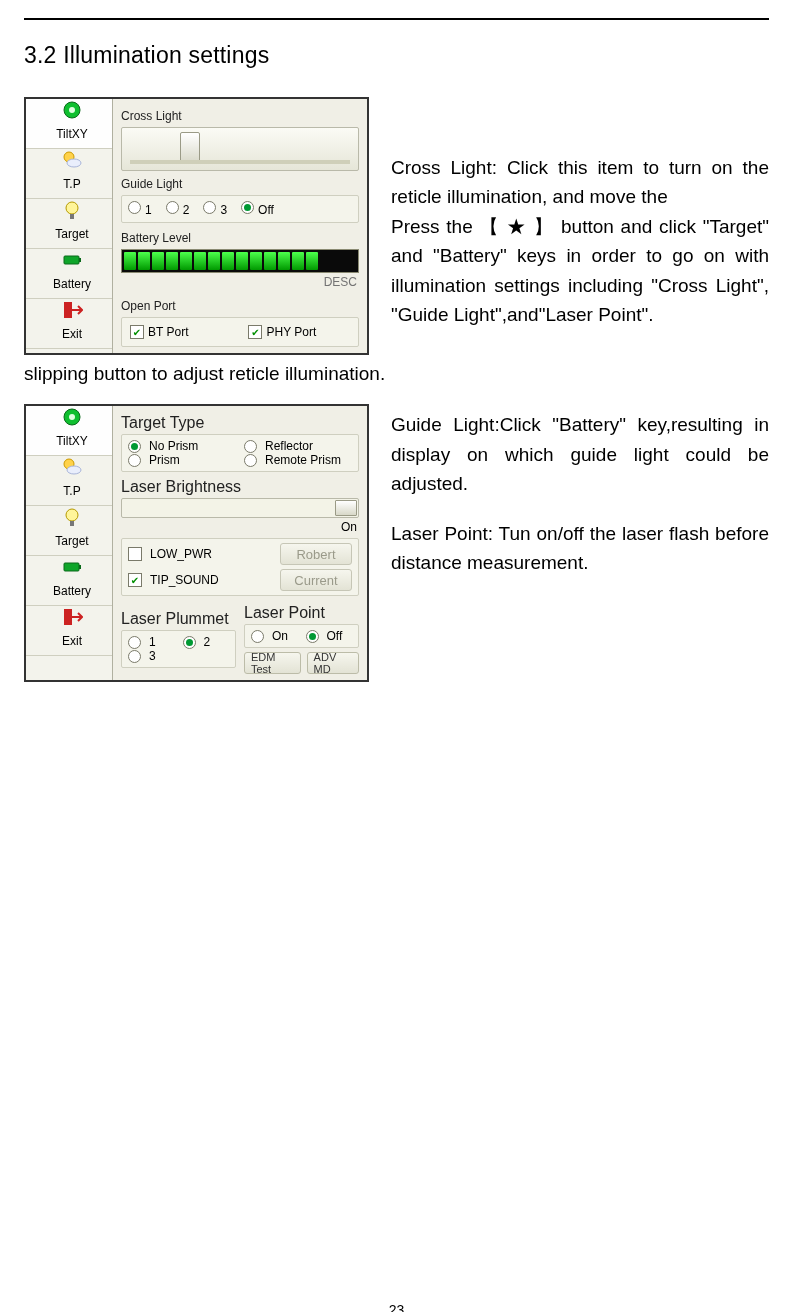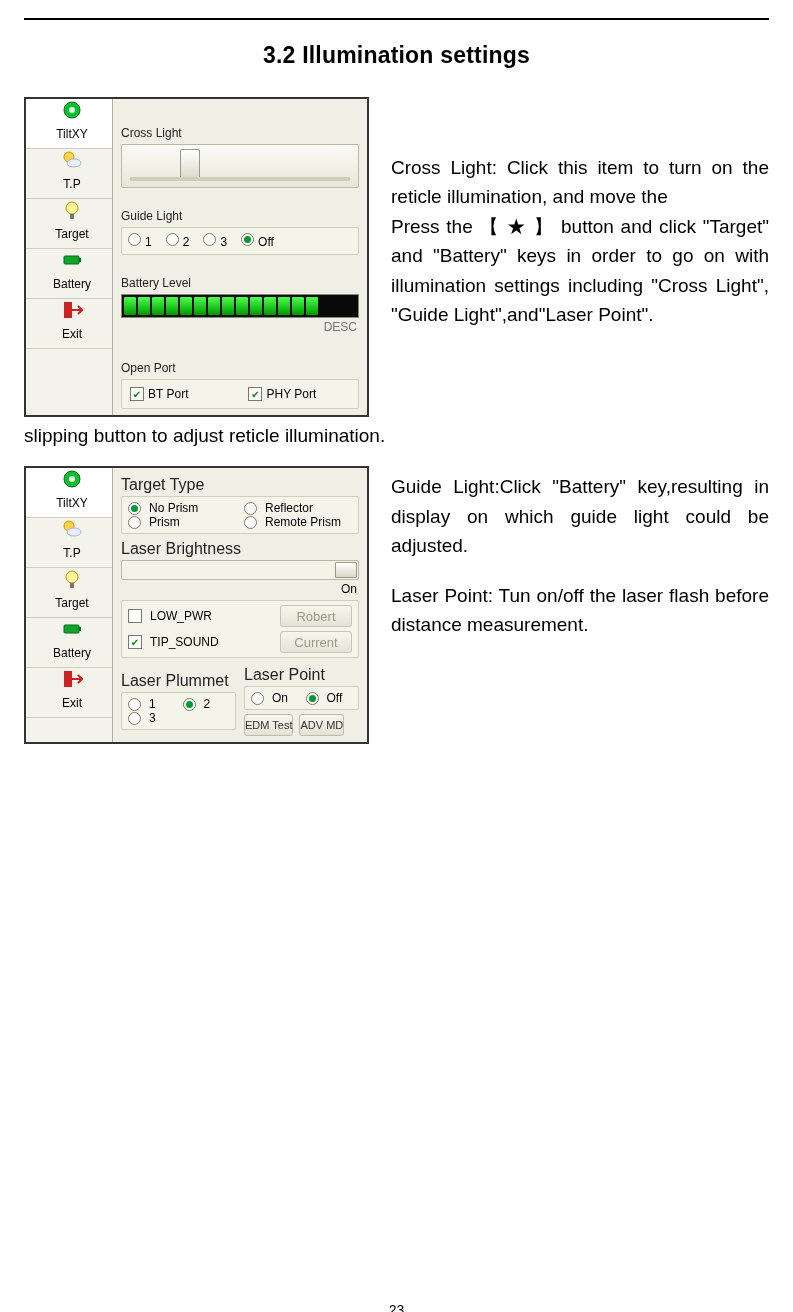--- a/index.html
+++ b/index.html
@@ -16,24 +16,23 @@
     box-sizing: border-box;
     padding: 0 24px 20px 24px;
     position: relative;
   }
   .top-rule {
     border-top: 2px solid #000;
     margin-top: 18px;
   }
   h2.section-title {
     font-size: 23px;
-    font-weight: 700;
+    font-weight: 400;
     margin: 22px 0 28px 0;
     letter-spacing: .2px;
-    text-align: center;
   }
   .figure-wrap {
     display: flex;
     align-items: flex-start;
     gap: 22px;
   }
   .shot {
     display: inline-block;
     border: 2px solid #333;
     background: #efefe8;
@@ -62,21 +61,21 @@
     width: 22px; height: 22px;
     display: inline-flex; align-items:center; justify-content:center;
   }
   
   .panel {
     width: 254px;
     background: #f0efe6;
     padding: 6px 8px;
     box-sizing: border-box;
   }
-  .grp-title { font-size: 12px; color:#222; margin:21px 0 4px 0; }
+  .grp-title { font-size: 12px; color:#222; margin:4px 0 4px 0; }
   .slider-box {
     height: 42px;
     border: 1px solid #b9b9a9;
     background: linear-gradient(#fbfbf5,#e6e6d8);
     position: relative;
     border-radius: 2px;
     margin-bottom: 6px;
   }
   .slider-track {
     position: absolute;
@@ -175,21 +174,21 @@
     height: 18px; border:1px solid #b9b9a9; background:#f3f3e7; position:relative; border-radius:2px;
     margin-bottom: 2px;
   }
   .laser-thumb {
     position:absolute; right:1px; top:1px; bottom:1px; width:20px;
     background: linear-gradient(#fff,#d8d8c8); border:1px solid #9a9a86; border-radius:1px;
   }
   .on-label { display:flex; justify-content:flex-end; font-size:12px; padding-right:2px; margin-bottom:4px; }
   .mini-btn {
     border:1px solid #bcbca8; background:linear-gradient(#f6f6ee,#e3e3d5);
-    height:20px; padding:0 0; display:inline-flex; align-items:center; font-size:11px;
+    height:20px; padding:0 6px; display:inline-flex; align-items:center; font-size:11px;
     border-radius:3px; color:#333;
   }
   .page-num {
     position:absolute; bottom:12px; left:0; right:0; text-align:center; font-size:14px;
   }
 </style>
 </head>
 <body>
 
 <div class="page">

